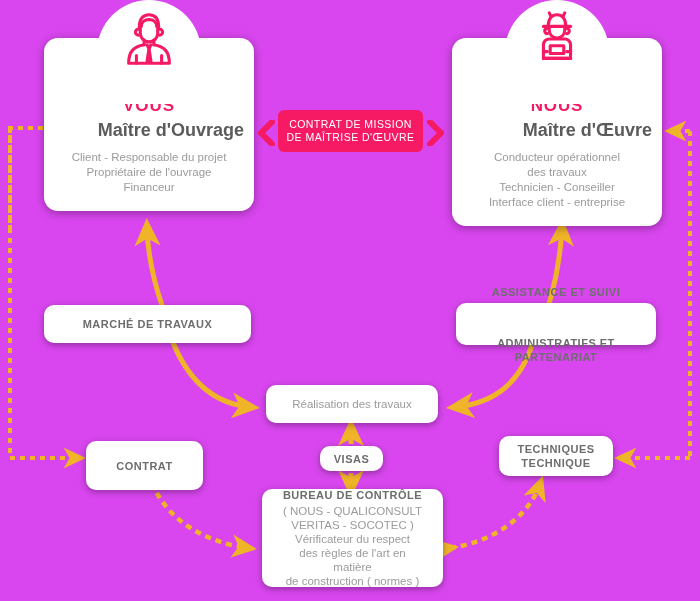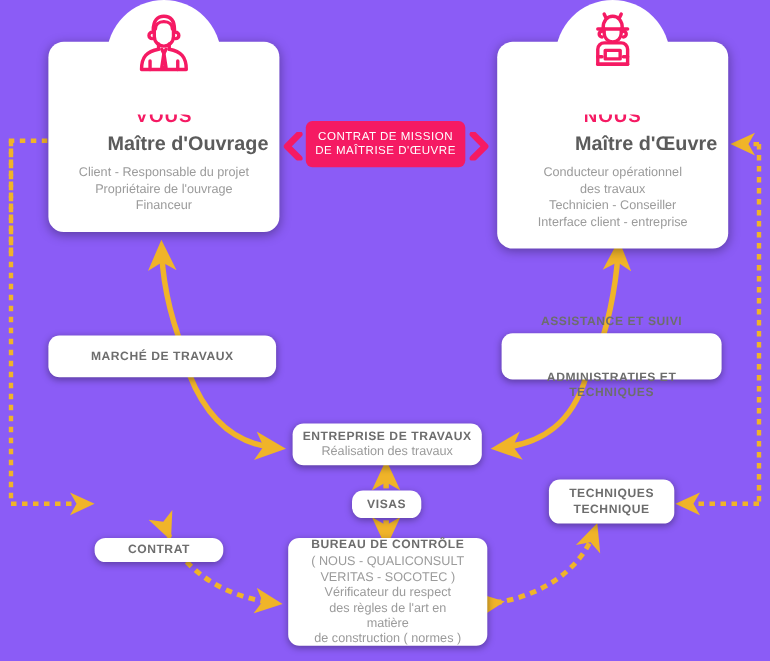--- a/index.html
+++ b/index.html
@@ -1,18 +1,18 @@
 <!DOCTYPE html>
 <html><head>
 <meta charset="utf-8">
 <style>
   html,body{margin:0;padding:0;background:#000;}
   body{width:700px;height:601px;overflow:hidden;
        font-family:"Liberation Sans","DejaVu Sans",sans-serif;}
-  #stage{position:relative;width:700px;height:601px;background:#8b5cf6;}
+  #stage{position:relative;width:700px;height:601px;background:#d946ef;}
 
   svg.edges{position:absolute;left:0;top:0;width:700px;height:601px;overflow:visible;}
 
   
   .person{position:absolute;width:210px;background:#fff;border-radius:14px;
           box-shadow:0 2px 10px rgba(0,0,0,.35);text-align:center;
           padding:58px 10px 16px 10px;box-sizing:border-box;}
   .person .bubble{position:absolute;left:50%;top:-38px;transform:translateX(-50%);
           width:104px;height:104px;background:#fff;border-radius:52px 52px 0 0;}
   .person .icon{position:absolute;left:50%;top:-30px;transform:translateX(-50%);
@@ -37,21 +37,21 @@
         box-shadow:0 2px 7px rgba(0,0,0,.35);
         display:flex;flex-direction:column;align-items:center;justify-content:center;
         text-align:center;box-sizing:border-box;}
   .pill .t1{color:#6d6d6d;font-weight:bold;font-size:11px;letter-spacing:.5px;line-height:14px;}
   .pill .t2{color:#9b9b9b;font-size:11.5px;line-height:14px;}
 
   #pill-marche{left:44px;top:305px;width:207px;height:38px;}
   #pill-assist{left:456px;top:303px;width:200px;height:42px;padding:0 6px;gap:37px;}
   #pill-entreprise{left:266px;top:385px;width:172px;height:38px;}
   #pill-visas{left:320px;top:446px;width:63px;height:25px;}
-  #pill-contrat{left:86px;top:441px;width:117px;height:22px;margin-top:48px;}
+  #pill-contrat{left:86px;top:441px;width:117px;height:49px;}
   #pill-partenariat{left:499px;top:436px;width:114px;height:40px;}
   #pill-bureau{left:262px;top:489px;width:181px;height:98px;padding:9px 20px;}
   #pill-bureau .t1{margin-bottom:2px;}
 </style>
 </head>
 <body>
 
 <div id="stage">
 
   <svg class="edges" viewBox="0 0 700 601">
@@ -150,25 +150,24 @@
   <svg class="chev" style="left:424px;" viewBox="0 0 22 26">
     <path d="M6,2 L17,13 L6,24" fill="none" stroke="#F51A63" stroke-width="6" stroke-linecap="round" stroke-linejoin="round"></path>
   </svg>
 
   <div class="pill" id="pill-marche">
     <div class="t1">MARCHÉ DE TRAVAUX</div>
   </div>
 
   <div class="pill" id="pill-assist">
     <div class="t1">ASSISTANCE ET SUIVI</div>
-    <div class="t1">ADMINISTRATIFS ET TECHNIQUES</div>
+    <div class="t1">ADMINISTRATIFS ET PARTENARIAT</div>
   </div>
 
   <div class="pill" id="pill-entreprise">
-    <div class="t1">ENTREPRISE DE TRAVAUX</div>
     <div class="t2">Réalisation des travaux</div>
   </div>
 
   <div class="pill" id="pill-visas">
     <div class="t1">VISAS</div>
   </div>
 
   <div class="pill" id="pill-contrat">
     <div class="t1">CONTRAT</div>
   </div>

